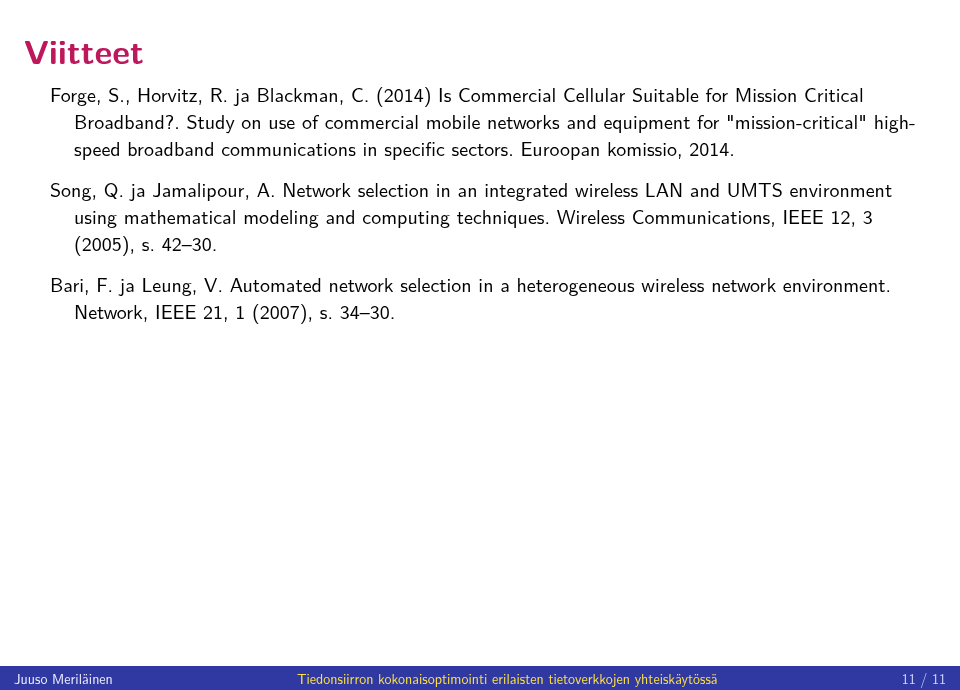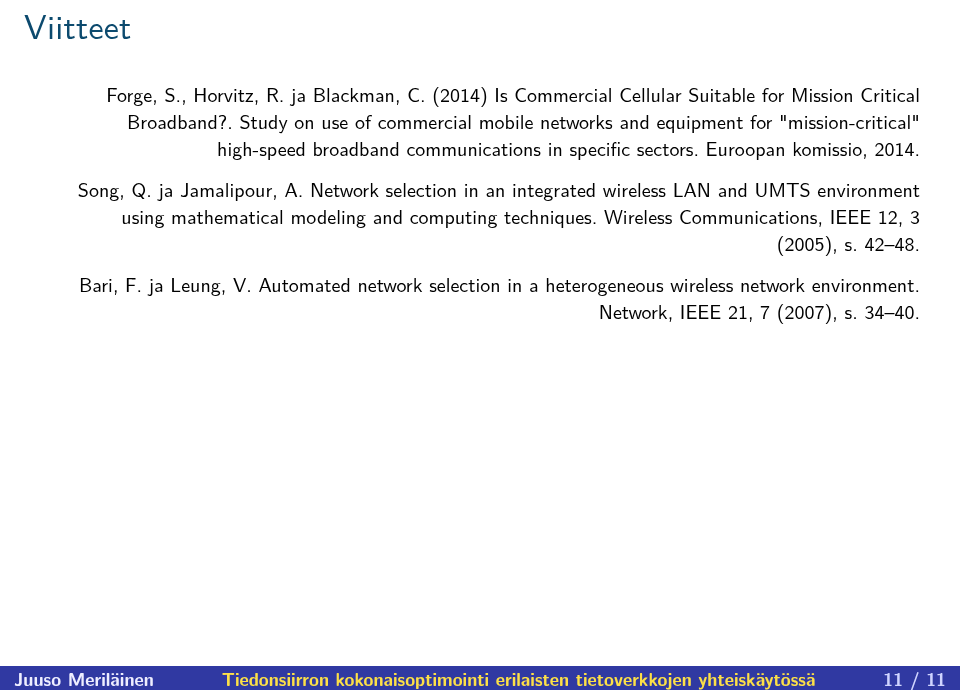--- a/index.html
+++ b/index.html
@@ -13,54 +13,52 @@
     overflow: hidden;
   }
   .slide {
     position: relative;
     width: 960px;
     height: 690px;
     box-sizing: border-box;
   }
   .title {
     position: absolute;
-    top: 0;
+    top: 25px;
     left: 24px;
     font-size: 34px;
-    color: #0c4a6e;
-    font-weight: 400;
+    color: #be185d;
+    font-weight: 700;
     letter-spacing: 0.2px;
   }
   .body {
     position: absolute;
     top: 80px;
     left: 40px;
     right: 40px;
     font-size: 20px;
     line-height: 1.35;
     color: #000;
   }
   .ref {
-    margin: 0 0 14px 16px;
+    margin: 0 0 14px 10px;
     text-indent: -24px;
     padding-left: 24px;
-    text-align: right;
   }
   .footer {
     position: absolute;
     left: 0;
     right: 0;
     bottom: 0;
     height: 24px;
     background: #3039a2;
     color: #ffffff;
-    font-size: 18px;
+    font-size: 14px;
     display: flex;
     align-items: center;
-    font-weight: bold;
   }
   .footer .author {
     flex: 0 0 auto;
     padding: 0 14px;
     height: 100%;
     display: flex;
     align-items: center;
     box-sizing: border-box;
     color: #eef;
   }
@@ -84,22 +82,22 @@
 </style>
 </head>
 <body>
 
 <div class="slide">
 
   <div class="title">Viitteet</div>
 
   <div class="body">
     <p class="ref">Forge, S., Horvitz, R. ja Blackman, C. (2014) Is Commercial Cellular Suitable for Mission Critical Broadband?. Study on use of commercial mobile networks and equipment for "mission-critical" high-speed broadband communications in specific sectors. Euroopan komissio, 2014.</p>
-    <p class="ref">Song, Q. ja Jamalipour, A. Network selection in an integrated wireless LAN and UMTS environment using mathematical modeling and computing techniques. Wireless Communications, IEEE 12, 3 (2005), s. 42–48.</p>
-    <p class="ref">Bari, F. ja Leung, V. Automated network selection in a heterogeneous wireless network environment. Network, IEEE 21, 7 (2007), s. 34–40.</p>
+    <p class="ref">Song, Q. ja Jamalipour, A. Network selection in an integrated wireless LAN and UMTS environment using mathematical modeling and computing techniques. Wireless Communications, IEEE 12, 3 (2005), s. 42–30.</p>
+    <p class="ref">Bari, F. ja Leung, V. Automated network selection in a heterogeneous wireless network environment. Network, IEEE 21, 1 (2007), s. 34–30.</p>
   </div>
 
   <div class="footer">
     <div class="author">Juuso Meriläinen</div>
     <div class="talk">Tiedonsiirron kokonaisoptimointi erilaisten tietoverkkojen yhteiskäytössä</div>
     <div class="page">11 / 11</div>
   </div>
 
 </div>
 

